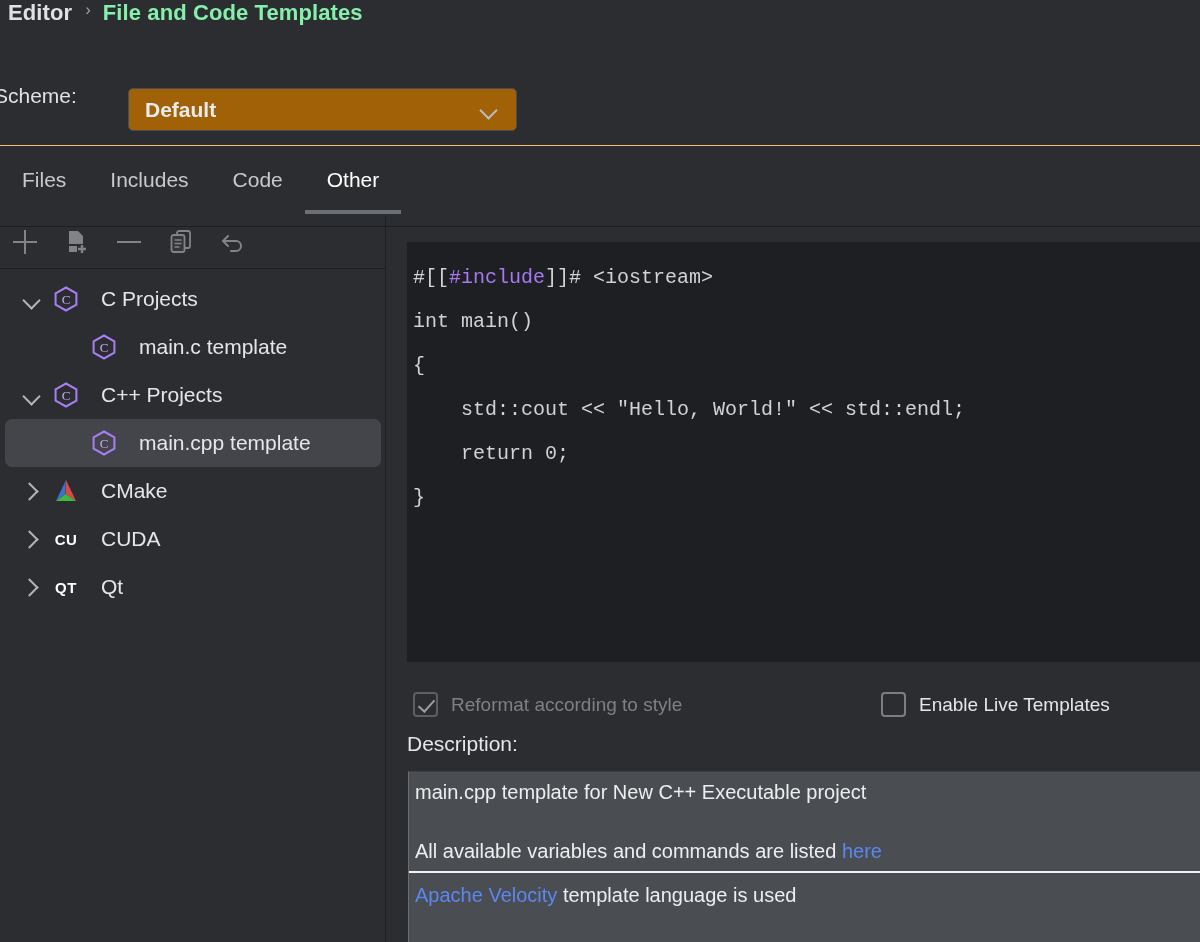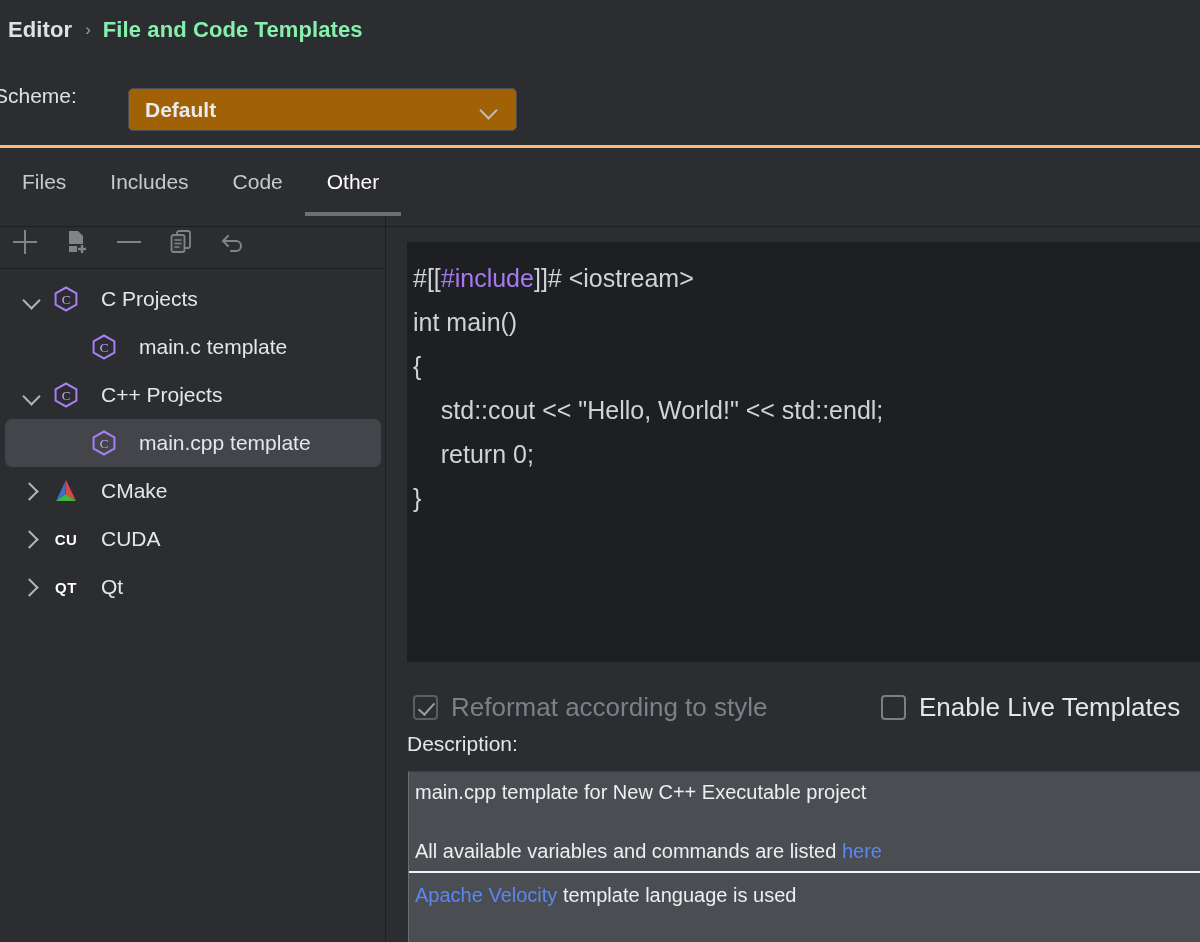--- a/index.html
+++ b/index.html
@@ -16,21 +16,20 @@
     color: #dfe1e5;
     position: relative;
   }
 
   
   #breadcrumb {
     position: absolute;
     left: 0; top: 0;
     width: 1200px; height: 60px;
     display: flex;
-    align-items: center;
     padding-left: 8px;
   }
   .crumb-root {
     font-size: 22px;
     font-weight: 700;
     color: #dfe1e5;
     letter-spacing: 0.1px;
   }
   .crumb-sep {
     font-size: 17px;
@@ -88,21 +87,21 @@
     border-right: 2px solid #b9bcc0;
     border-bottom: 2px solid #b9bcc0;
     transform: rotate(45deg);
   }
 
   
   #tabbar {
     position: absolute;
     left: 0; top: 145px;
     width: 1200px; height: 82px;
-    border-top: 3px solid #fdba74;
+    border-top: 1px solid #fdba74;
     border-bottom: 1px solid #1e1f22;
     display: flex;
     align-items: flex-start;
   }
   .tab {
     position: relative;
     height: 68px;
     display: flex;
     align-items: center;
     font-size: 21px;
@@ -230,22 +229,22 @@
   #code-editor {
     position: absolute;
     left: 20px; top: 26px;
     width: 793px; height: 420px;
     background: #1e1f22;
     overflow: hidden;
     padding: 14px 0 0 3px;
     cursor: text;
   }
   .code-line {
-    font-family: Liberation Sans, sans-serif;
-    font-size: 25px;
+    font-family: Liberation Mono, monospace;
+    font-size: 20px;
     line-height: 44px;
     color: #cfd2d6;
     white-space: pre;
     padding-left: 3px;
   }
   .tok-directive { color: #a779f0; }
 
   
   #checkbox-row {
     position: absolute;
@@ -270,21 +269,21 @@
   .cbox.checked::after {
     content: "";
     position: absolute;
     left: 7px; top: 2px;
     width: 7px; height: 14px;
     border-right: 2.5px solid #9a9ea4;
     border-bottom: 2.5px solid #9a9ea4;
     transform: rotate(42deg);
   }
   .cbox-label {
-    font-size: 26px;
+    font-size: 19px;
     margin-left: 13px;
     white-space: nowrap;
     color: #e4e6e9;
   }
   .cbox-label.dim { color: #7d8087; }
 
   
   #desc-label {
     position: absolute;
     left: 20px; top: 516px;

